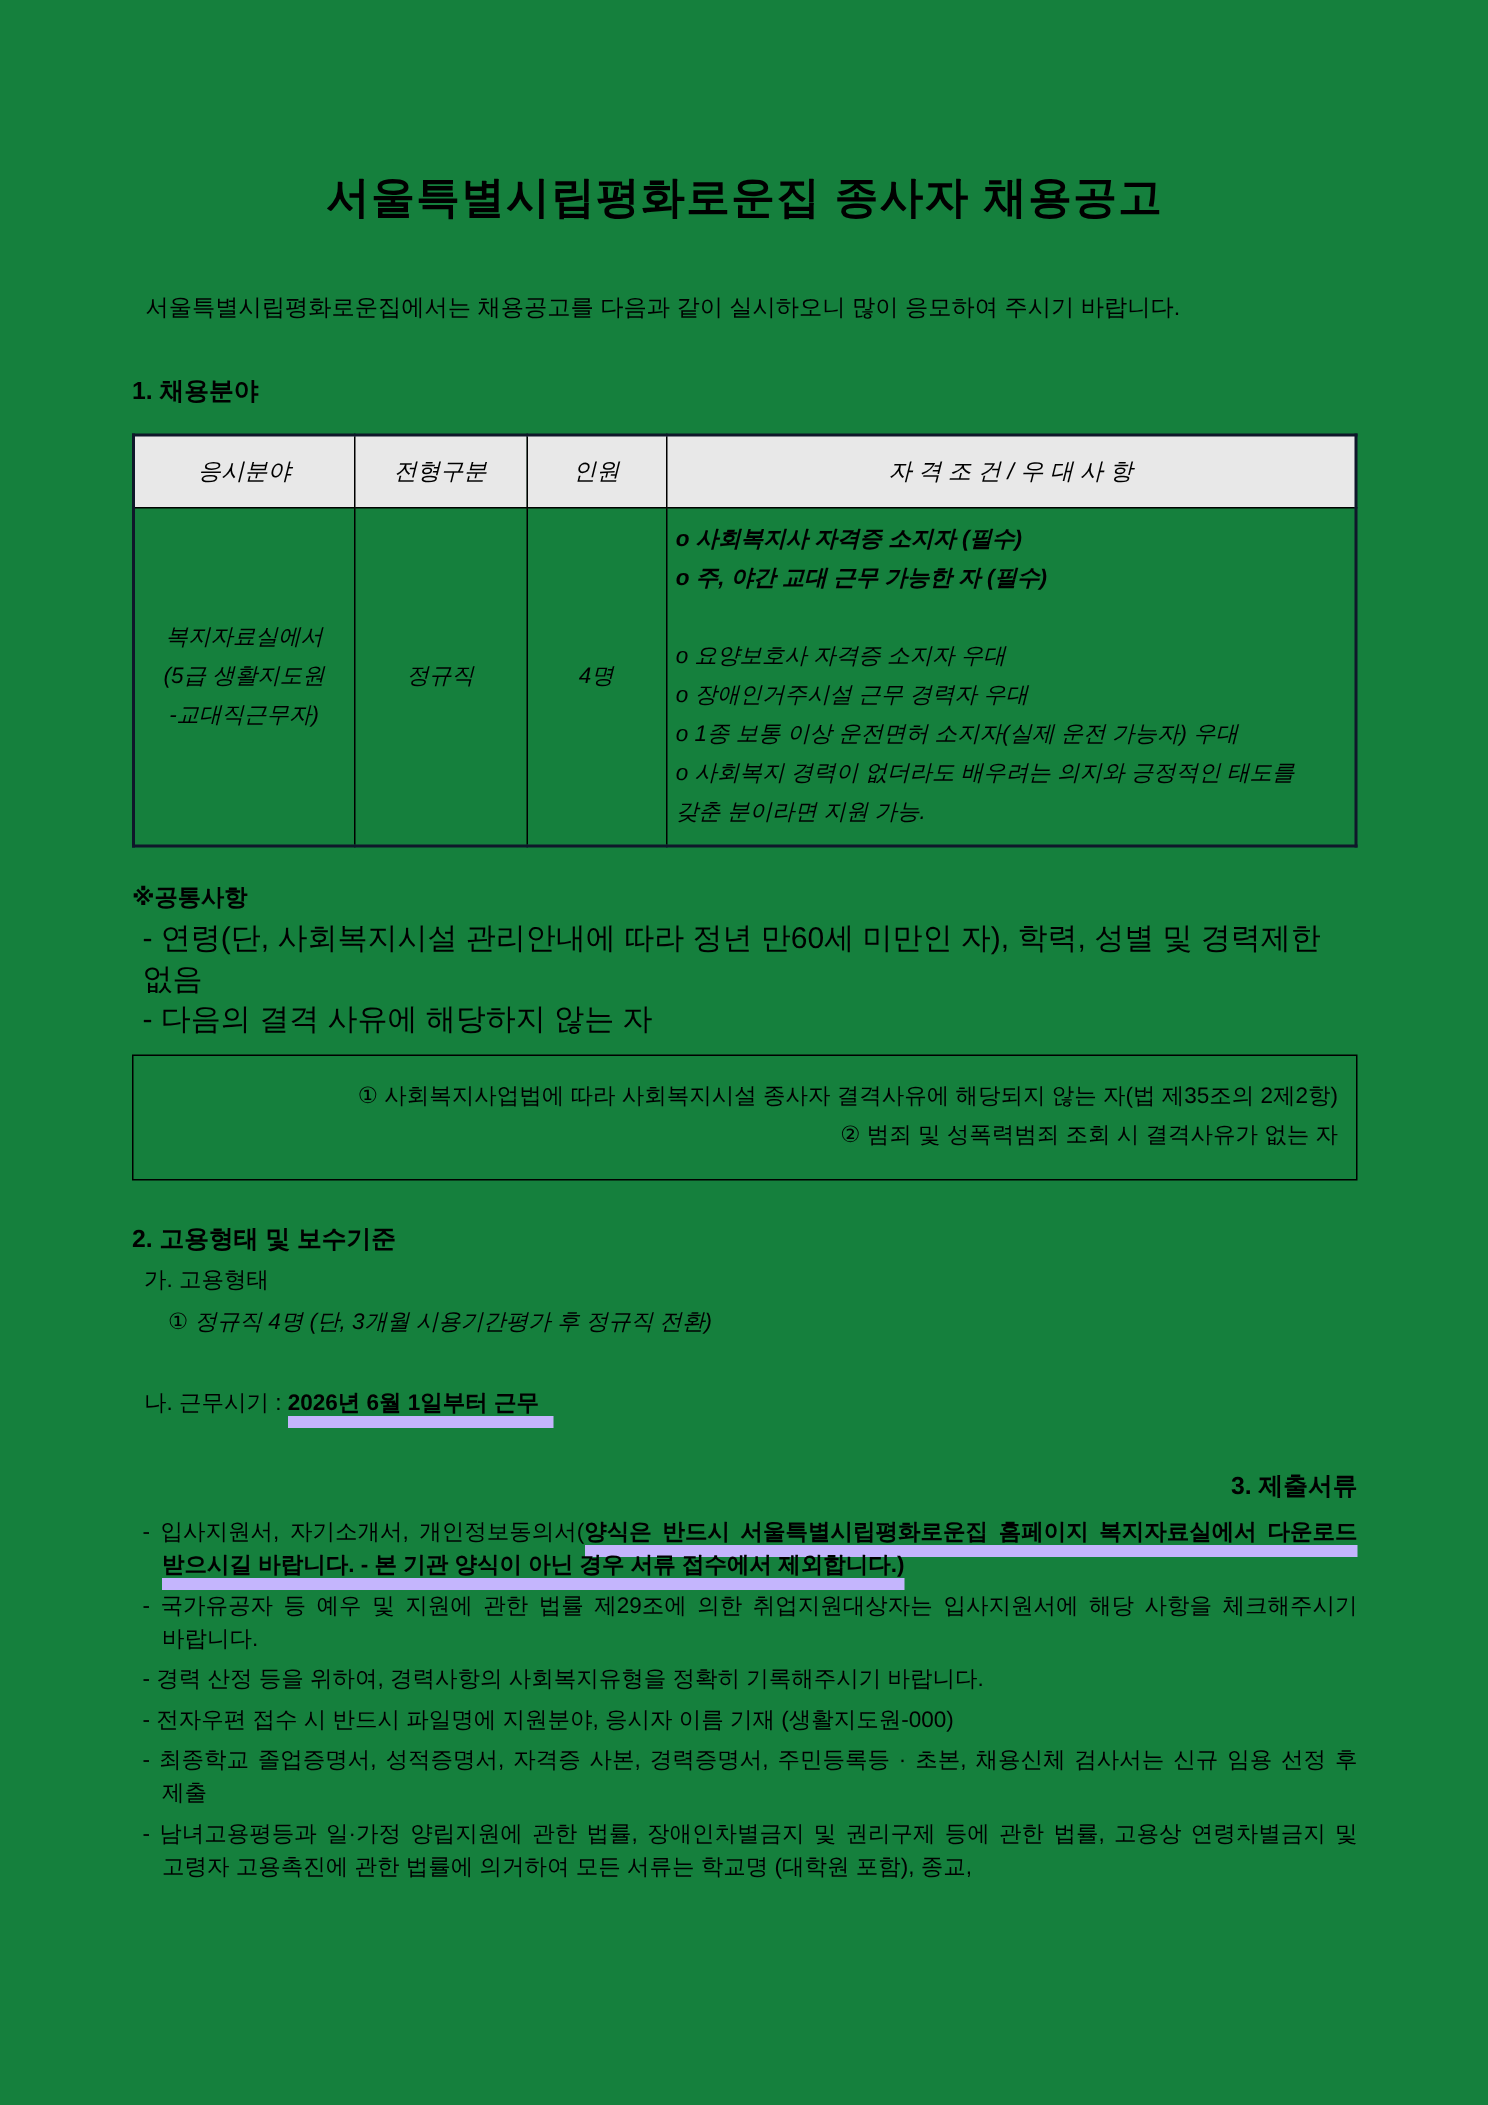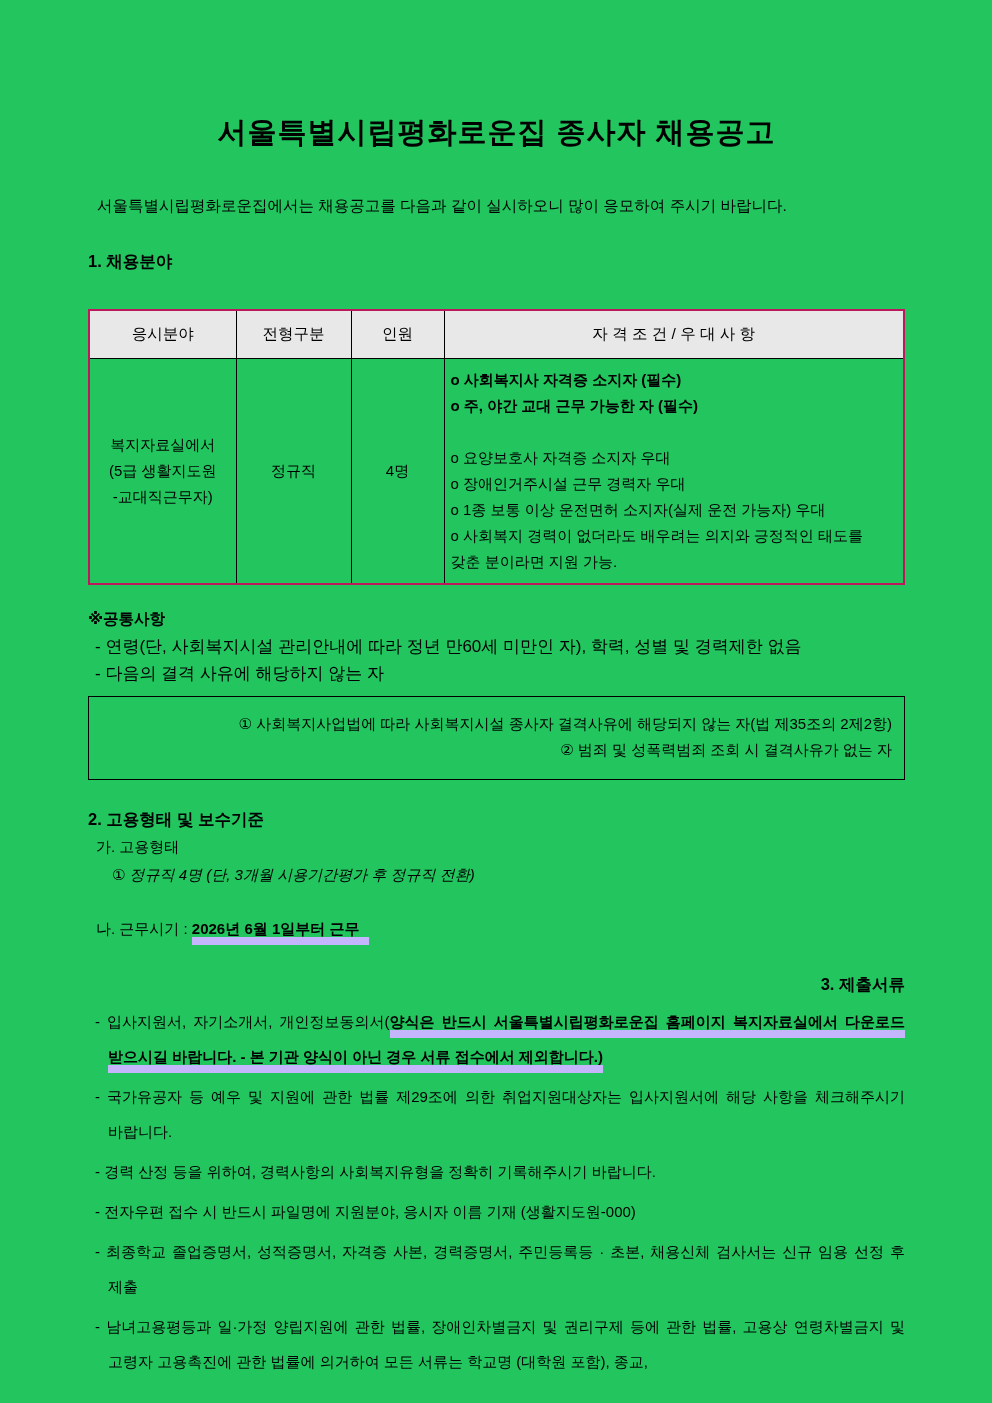--- a/index.html
+++ b/index.html
@@ -7,21 +7,21 @@
     margin: 0;
     padding: 0;
     background: #ffffff;
     color: #000000;
     font-family: "Liberation Sans", "DejaVu Sans", sans-serif;
   }
   .doc {
     position: relative;
     width: 992px;
     height: 1403px;
-    background: #22c55e;
+    background: #15803d;
     padding: 112px 87px 40px 88px;
     overflow: hidden;
   }
   .doc-title {
     margin: 0;
     font-size: 29px;
     font-weight: 700;
     text-align: center;
     letter-spacing: 1px;
     line-height: 40px;
@@ -38,24 +38,25 @@
   .sec-heading {
     margin: 0;
     font-size: 16.5px;
     font-weight: 700;
     line-height: 27px;
   }
   .sec1-heading { margin-top: 24px; }
 
   table.recruit {
     width: 100%;
-    margin-top: 34px;
+    margin-top: 14px;
     border-collapse: collapse;
     table-layout: fixed;
-    border: 2px solid #be185d;
+    border: 2px solid #0f172a;
+    font-style: italic;
   }
   table.recruit th, table.recruit td {
     border: 1px solid #000;
     font-size: 15px;
   }
   table.recruit thead th {
     background: #e8e8e8;
     font-weight: 400;
     font-size: 15.5px;
     height: 48px;
@@ -76,21 +77,21 @@
   .qual-required { font-weight: 700; }
   .spacer-line { height: 26px; }
 
   .common-heading {
     margin-top: 20px;
     font-size: 15.5px;
     font-weight: 700;
     line-height: 28px;
   }
   .common-item {
-    font-size: 17px;
+    font-size: 20px;
     line-height: 27px;
     padding-left: 7px;
     word-break: keep-all;
   }
   .disq-box {
     margin-top: 9px;
     border: 1px solid #000;
     padding: 14px 12px 16px 14px;
     font-size: 15px;
     line-height: 26px;
@@ -106,21 +107,21 @@
   .bold-u {
     font-weight: 700;
     border-bottom: 8px solid #c4b5fd;
   }
   .pad-r { padding-right: 10px; }
 
   .sec3 { margin-top: 28px; }
   .sec3 .sec-heading { margin-bottom: 6px; text-align: right; }
   .dash-item {
     font-size: 15px;
-    line-height: 35px;
+    line-height: 22px;
     margin-bottom: 5px;
     padding-left: 20px;
     text-indent: -13px;
     text-align: justify;
     word-break: keep-all;
   }
 </style>
 </head>
 <body>
 

